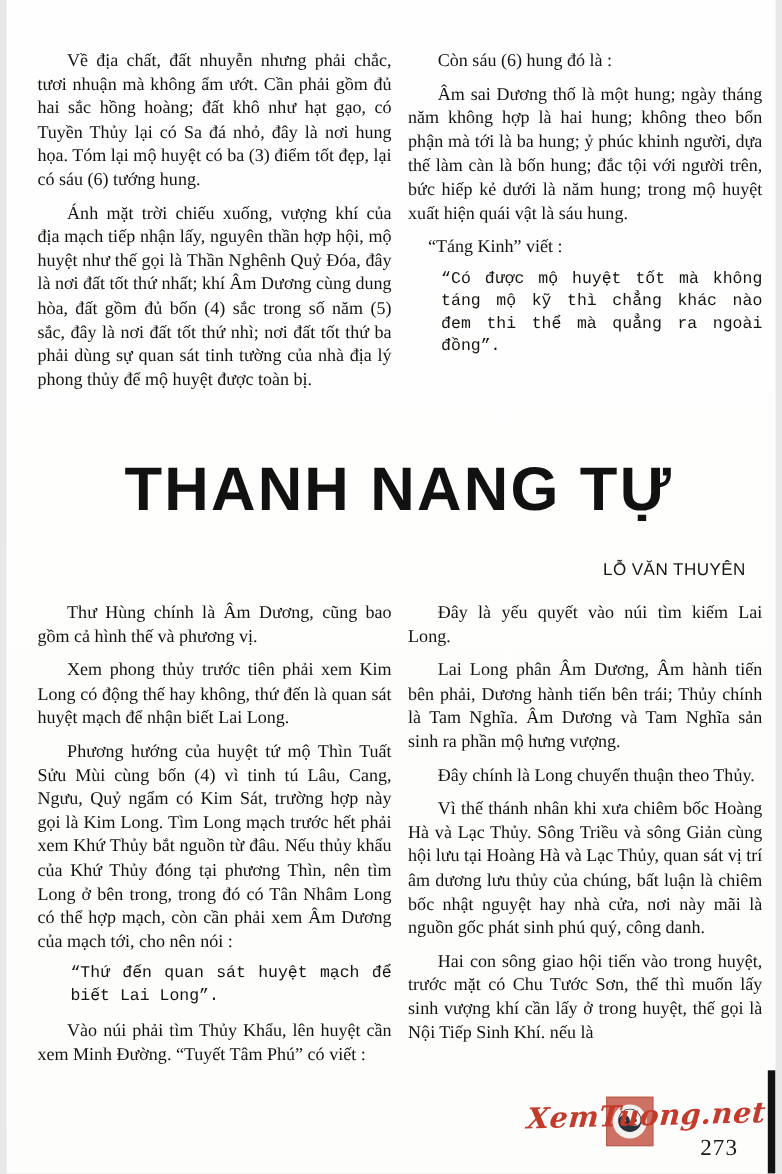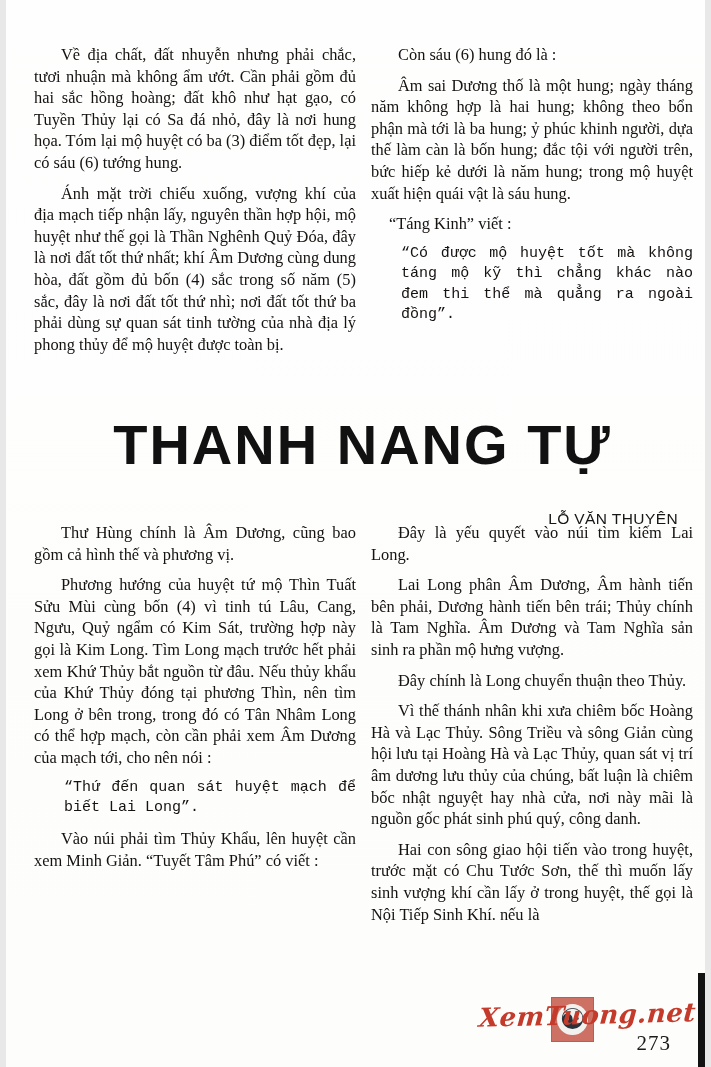--- a/index.html
+++ b/index.html
@@ -8,21 +8,21 @@
     width:699px; height:1067px;
     margin:0 auto;
     background:#fefefdff;
     background:linear-gradient(180deg,#fefefe 0%,#fdfdfb 100%);
     color:#151210;
     font-family:"Liberation Serif", serif;
     overflow:hidden;
   }
   .cols { position:absolute; left:28px; right:12px; display:flex; gap:15px; }
   .cols-top { top:44px; }
-  .cols-bottom { top:522px; }
+  .cols-bottom { top:546px; }
   .col { flex:1 1 0; font-size:16.4px; line-height:21.6px; text-align:justify; }
   .col p { margin:0 0 9px 0; text-indent:27px; }
   .col p.label { text-indent:18px; }
   .col blockquote {
     margin:1px 0 10px 30px;
     font-size:15px; line-height:20.4px;
     text-align:justify;
     font-family:Liberation Mono, monospace;
   }
   .chapter-title {
@@ -98,23 +98,24 @@
       <blockquote>“Có được mộ huyệt tốt mà không táng mộ kỹ thì chẳng khác nào đem thi thể mà quẳng ra ngoài đồng”.</blockquote>
     </div>
   </section>
 
   <h1 class="chapter-title">THANH NANG TỰ</h1>
   <div class="author-name">LỖ VĂN THUYÊN</div>
 
   <section class="cols cols-bottom">
     <div class="col">
       <p>Thư Hùng chính là Âm Dương, cũng bao gồm cả hình thế và phương vị.</p>
+      <p>Xem phong thủy trước tiên phải xem Kim Long có động thế hay không, thứ đến là quan sát huyệt mạch để nhận biết Lai Long.</p>
       <p>Phương hướng của huyệt tứ mộ Thìn Tuất Sửu Mùi cùng bốn (4) vì tinh tú Lâu, Cang, Ngưu, Quỷ ngẩm có Kim Sát, trường hợp này gọi là Kim Long. Tìm Long mạch trước hết phải xem Khứ Thủy bắt nguồn từ đâu. Nếu thủy khẩu của Khứ Thủy đóng tại phương Thìn, nên tìm Long ở bên trong, trong đó có Tân Nhâm Long có thể hợp mạch, còn cần phải xem Âm Dương của mạch tới, cho nên nói :</p>
       <blockquote>“Thứ đến quan sát huyệt mạch để biết Lai Long”.</blockquote>
-      <p>Vào núi phải tìm Thủy Khẩu, lên huyệt cần xem Minh Giản. “Tuyết Tâm Phú” có viết :</p>
+      <p>Vào núi phải tìm Thủy Khẩu, lên huyệt cần xem Minh Đường. “Tuyết Tâm Phú” có viết :</p>
     </div>
     <div class="col">
       <p>Đây là yếu quyết vào núi tìm kiếm Lai Long.</p>
       <p>Lai Long phân Âm Dương, Âm hành tiến bên phải, Dương hành tiến bên trái; Thủy chính là Tam Nghĩa. Âm Dương và Tam Nghĩa sản sinh ra phần mộ hưng vượng.</p>
       <p>Đây chính là Long chuyển thuận theo Thủy.</p>
       <p>Vì thế thánh nhân khi xưa chiêm bốc Hoàng Hà và Lạc Thủy. Sông Triều và sông Giản cùng hội lưu tại Hoàng Hà và Lạc Thủy, quan sát vị trí âm dương lưu thủy của chúng, bất luận là chiêm bốc nhật nguyệt hay nhà cửa, nơi này mãi là nguồn gốc phát sinh phú quý, công danh.</p>
       <p>Hai con sông giao hội tiến vào trong huyệt, trước mặt có Chu Tước Sơn, thế thì muốn lấy sinh vượng khí cần lấy ở trong huyệt, thế gọi là Nội Tiếp Sinh Khí. nếu là</p>
     </div>
   </section>
 

